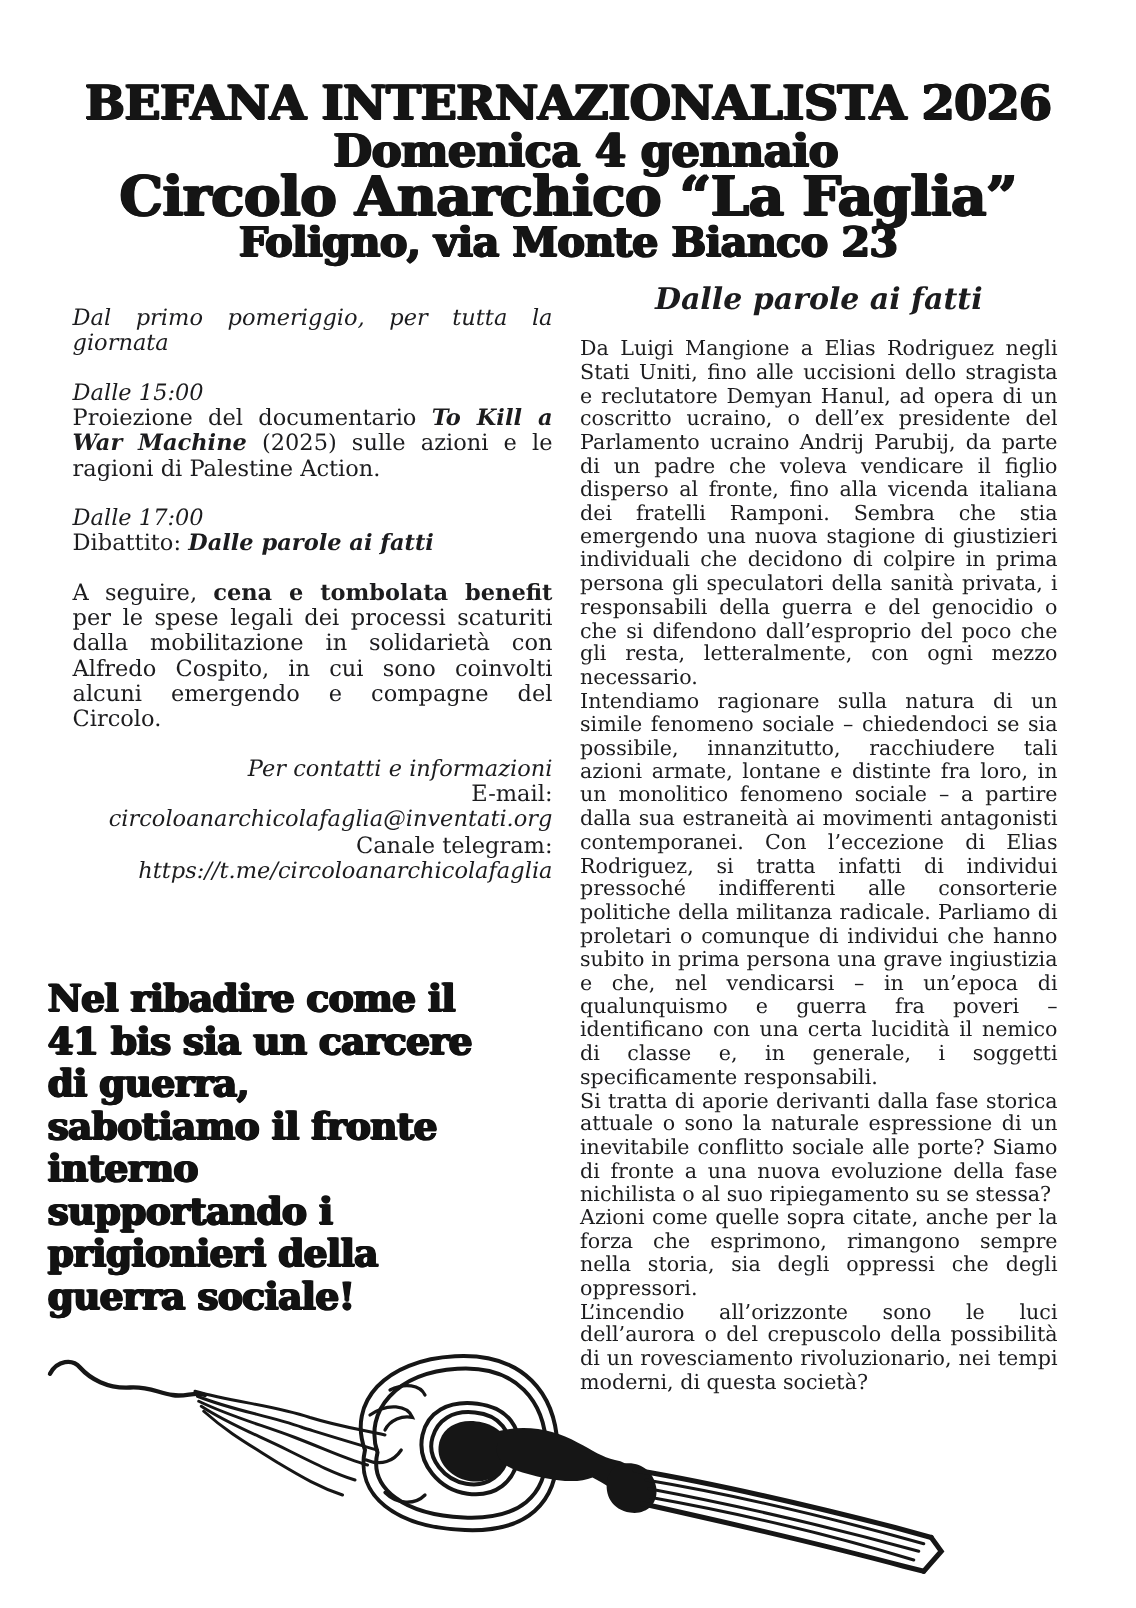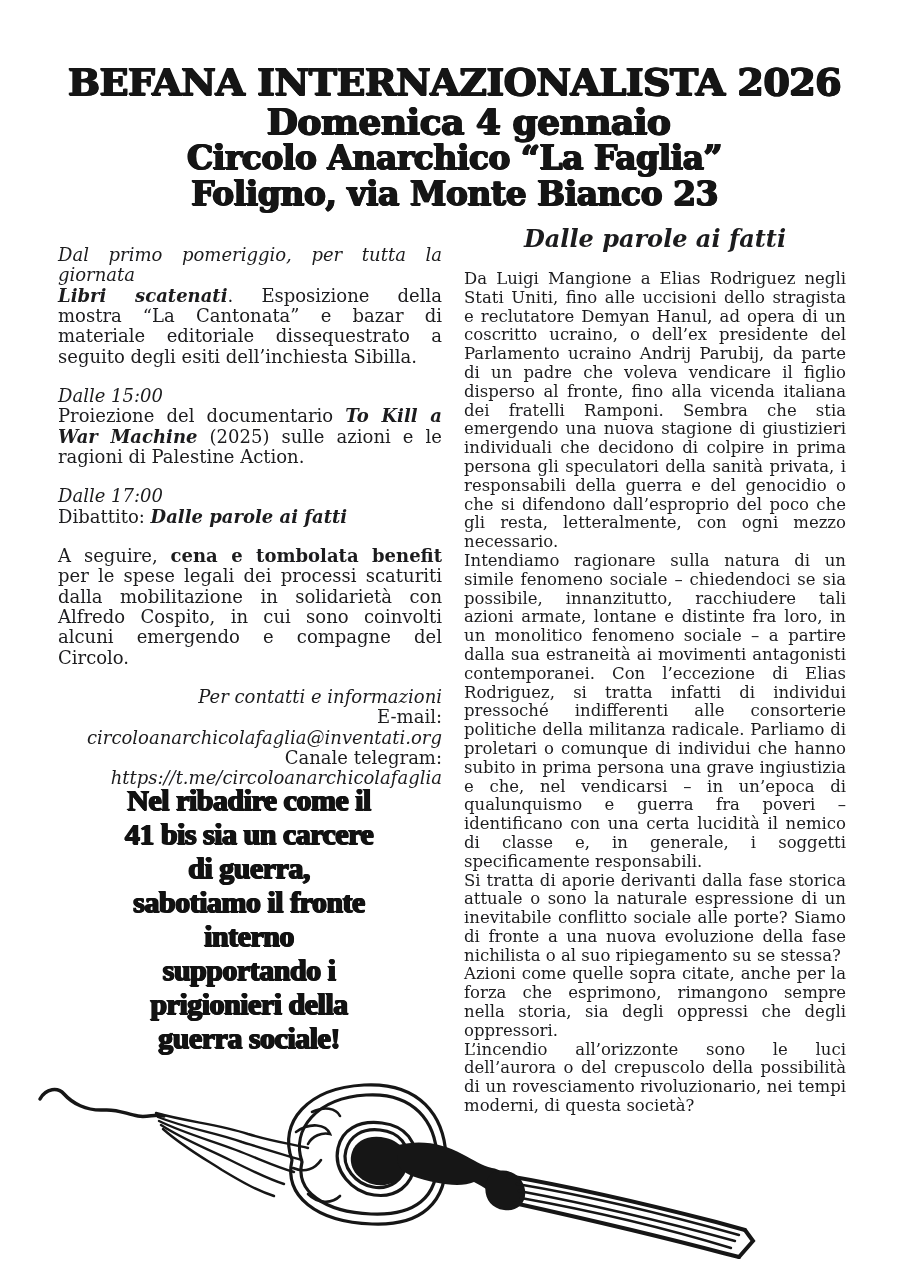--- a/index.html
+++ b/index.html
@@ -23,44 +23,42 @@
     font-weight: bold;
     color: #151515;
   }
   .fat {
     text-shadow: 0.9px 0 0 currentColor, -0.9px 0 0 currentColor,
                  0 0.6px 0 currentColor, 0.6px 0.6px 0 currentColor;
     letter-spacing: -0.5px;
   }
   .h-line1 { font-size: 38px; line-height: 40px; }
   .h-line2 { font-size: 36px; line-height: 38px; margin-left: 28px; }
-  .h-line3 { font-size: 33px; line-height: 36px; }
+  .h-line3 { font-size: 44px; line-height: 36px; }
   .h-line4 { font-size: 33px; line-height: 36px; }
   
   .left-col {
     position: absolute; left: 58px; top: 230px;
     width: 384px;
     font-size: 18px; line-height: 1.13;
     text-align: justify;
     margin-top: 15px;
   }
   .block { margin: 0 0 19px 0; }
   .it { font-style: italic; }
   .bi { font-style: italic; font-weight: bold; }
   .b  { font-weight: bold; }
   .contact-line { text-align: right; }
   
   .slogan {
     position: absolute; left: 38px; top: 783px;
     width: 422px;
-    text-align: center;
     font-weight: bold;
     font-size: 30px; line-height: 34px;
     color: #121212;
-    font-family: Liberation Serif, serif;
   }
   
   .right-col {
     position: absolute; left: 464px; top: 226px;
     width: 382px;
   }
   .article-title {
     text-align: center;
     font-weight: bold; font-style: italic;
     font-size: 24px; line-height: 26px;
@@ -87,21 +85,20 @@
     <div class="h-line1">BEFANA INTERNAZIONALISTA 2026</div>
     <div class="h-line2">Domenica 4 gennaio</div>
     <div class="h-line3">Circolo Anarchico “La Faglia”</div>
     <div class="h-line4">Foligno, via Monte Bianco 23</div>
   </div>
 
   <div class="left-col">
 
     <div class="block">
       <div class="it">Dal primo pomeriggio, per tutta la giornata</div>
-      <div><span class="bi">Libri scatenati</span><span>. Esposizione della mostra “La Cantonata” e bazar di materiale editoriale dissequestrato a seguito degli esiti dell’inchiesta Sibilla.</span></div>
     </div>
 
     <div class="block">
       <div class="it">Dalle 15:00</div>
       <div><span>Proiezione del documentario </span><span class="bi">To Kill a War Machine</span><span> (2025) sulle azioni e le ragioni di Palestine Action.</span></div>
     </div>
 
     <div class="block">
       <div class="it">Dalle 17:00</div>
       <div><span>Dibattito: </span><span class="bi">Dalle parole ai fatti</span></div>

